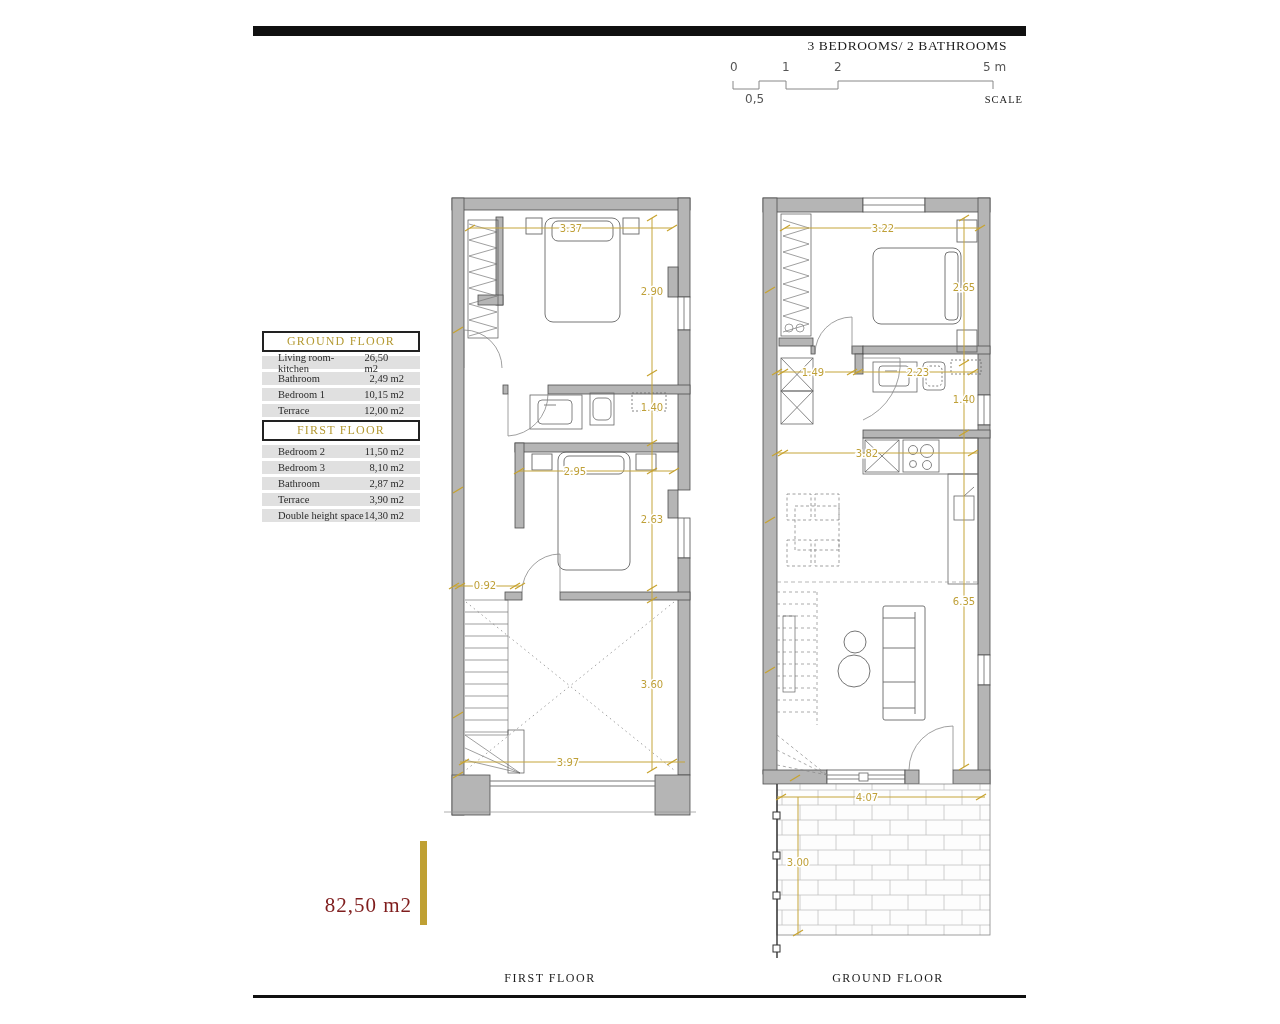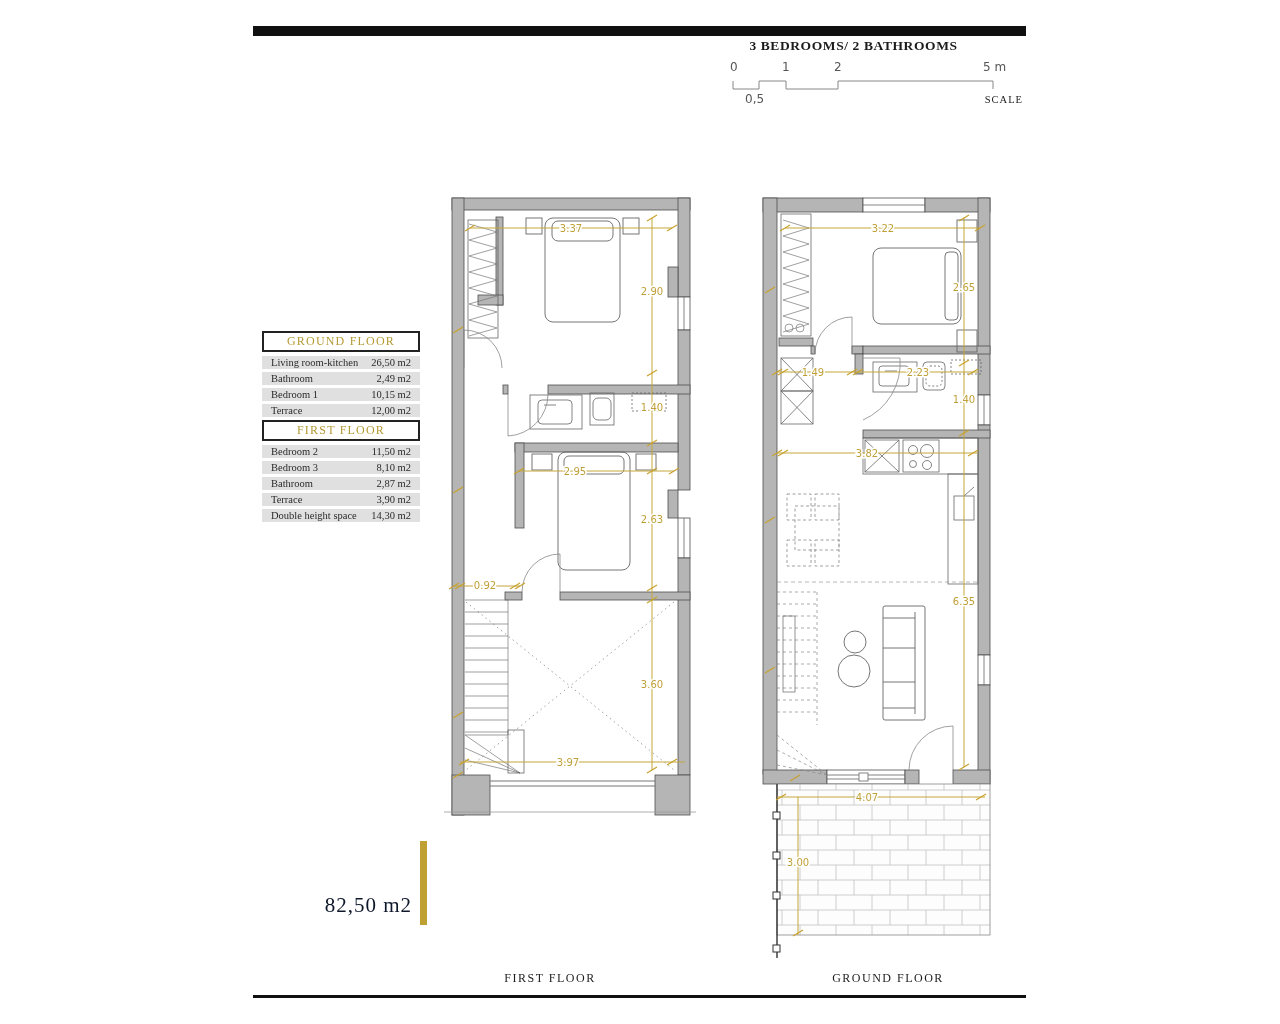--- a/index.html
+++ b/index.html
@@ -2,35 +2,35 @@
 <html><head>
 <meta charset="utf-8">
 <style>
   html,body{margin:0;padding:0;background:#fff;}
   #page{position:relative;width:1280px;height:1024px;background:#fff;overflow:hidden;
         font-family:"Liberation Serif", serif;color:#222;}
   .abs{position:absolute;}
   
   .topbar{left:253px;top:26px;width:773px;height:10px;background:#101010;}
   .bottombar{left:253px;top:995px;width:773px;height:3px;background:#101010;}
-  .subtitle{left:700px;top:38px;width:307px;text-align:center;font-size:13.5px;
-            letter-spacing:.6px;color:#1c1c1c;font-weight:bold;}
+  .subtitle{left:700px;top:38px;width:307px;text-align:right;font-size:13.5px;
+            letter-spacing:.6px;color:#1c1c1c;}
   
   .tbl{left:262px;width:158px;}
   .tbl-head{border:2px solid #222;background:#fff;text-align:center;
             font-size:12px;letter-spacing:1.2px;color:#b49a33;padding:1px 0;}
   .tbl-rows{display:flex;flex-direction:column;gap:3px;margin-top:4px;}
   .tbl-row{background:#e0e0e0;height:13px;display:flex;justify-content:space-between;
-           align-items:center;padding:0 9px;font-size:10.5px;color:#2a2a2a;}
+           align-items:center;padding:0 16px;font-size:10.5px;color:#2a2a2a;}
   
   .sum-lines{left:250px;top:845px;width:165px;text-align:right;font-size:13px;
              line-height:16px;color:#1d1d1d;}
   .goldbar{left:420px;top:841px;width:7px;height:84px;background:#bfa033;}
   .sum-total{left:250px;top:893px;width:162px;text-align:right;font-size:21px;
-             letter-spacing:1px;color:#0f172a;}
+             letter-spacing:1px;color:#7f1d1d;}
   .caption{top:971px;text-align:center;font-size:12px;letter-spacing:1.5px;color:#1d1d1d;}
   
   svg{overflow:visible;}
   .dim{font-family:"DejaVu Sans", sans-serif;font-size:10px;fill:#bfa038;
        text-anchor:middle;dominant-baseline:middle;stroke:#fff;stroke-width:3.2px;
        paint-order:stroke;font-weight:500;}
   .sb-num{font-family:"DejaVu Sans", sans-serif;font-size:12px;fill:#555;}
   .sb-label{font-family:"Liberation Serif", serif;font-size:10.5px;fill:#222;letter-spacing:1px;}
 </style>
 </head>

